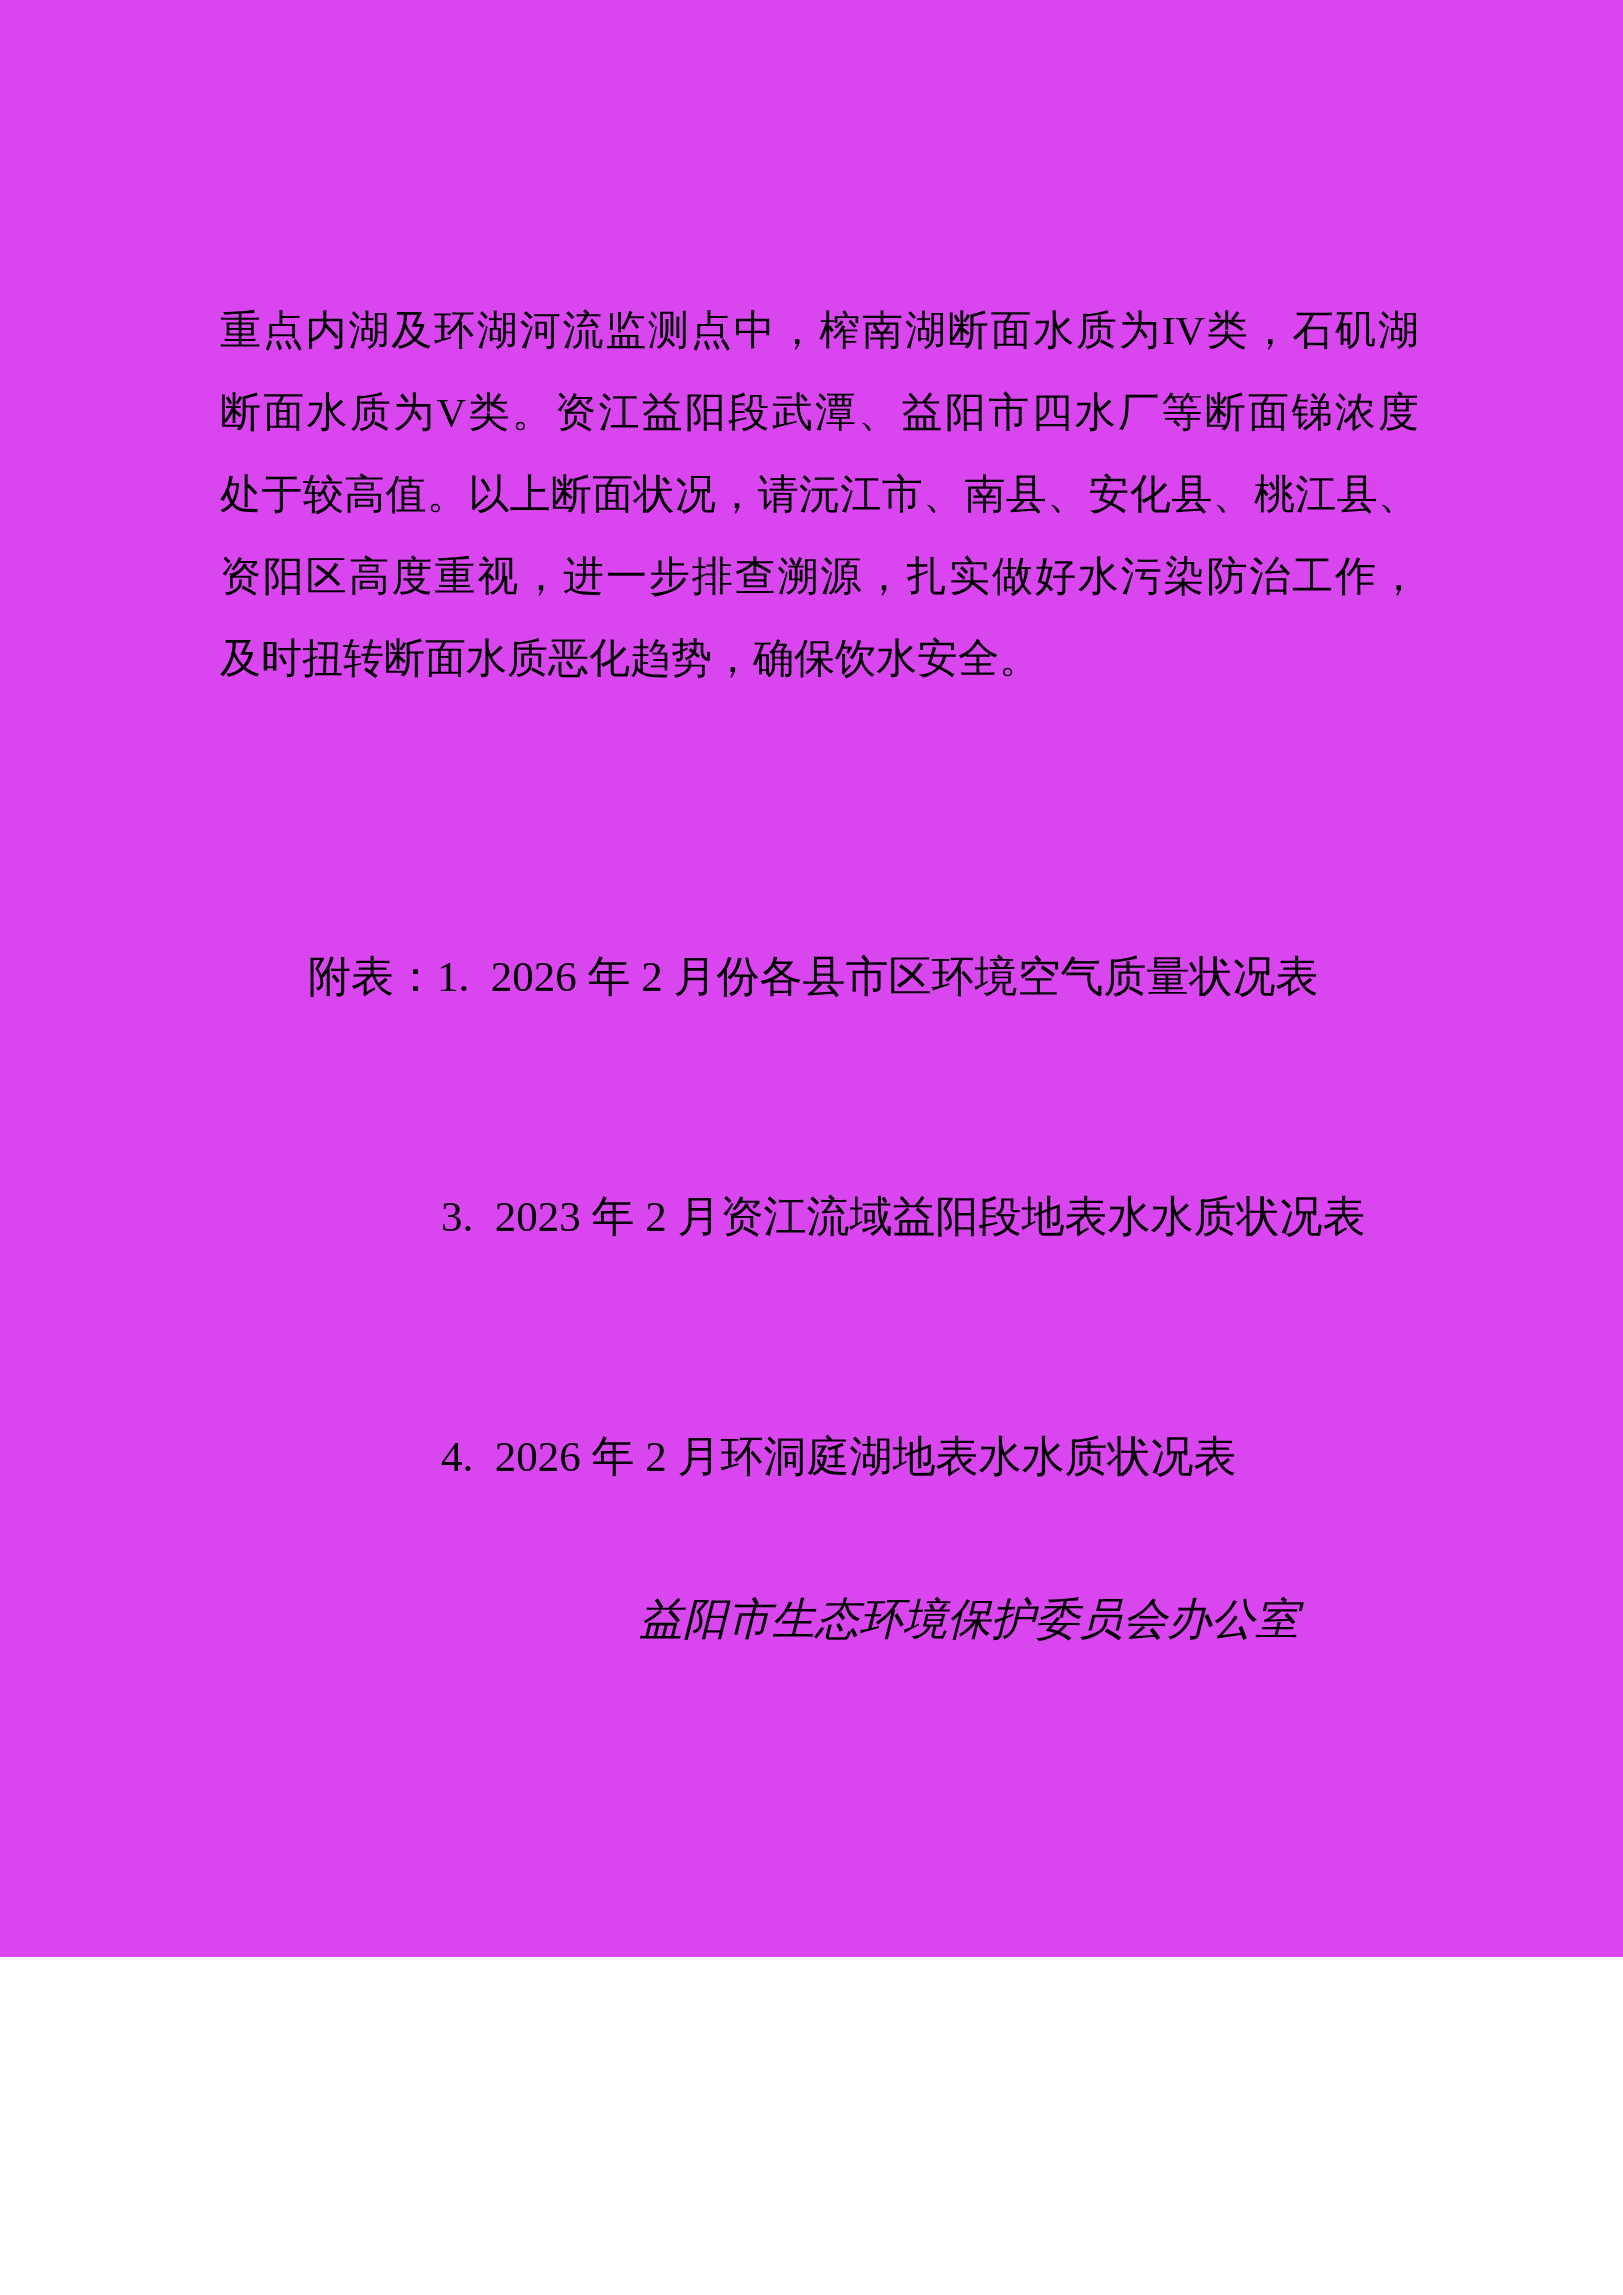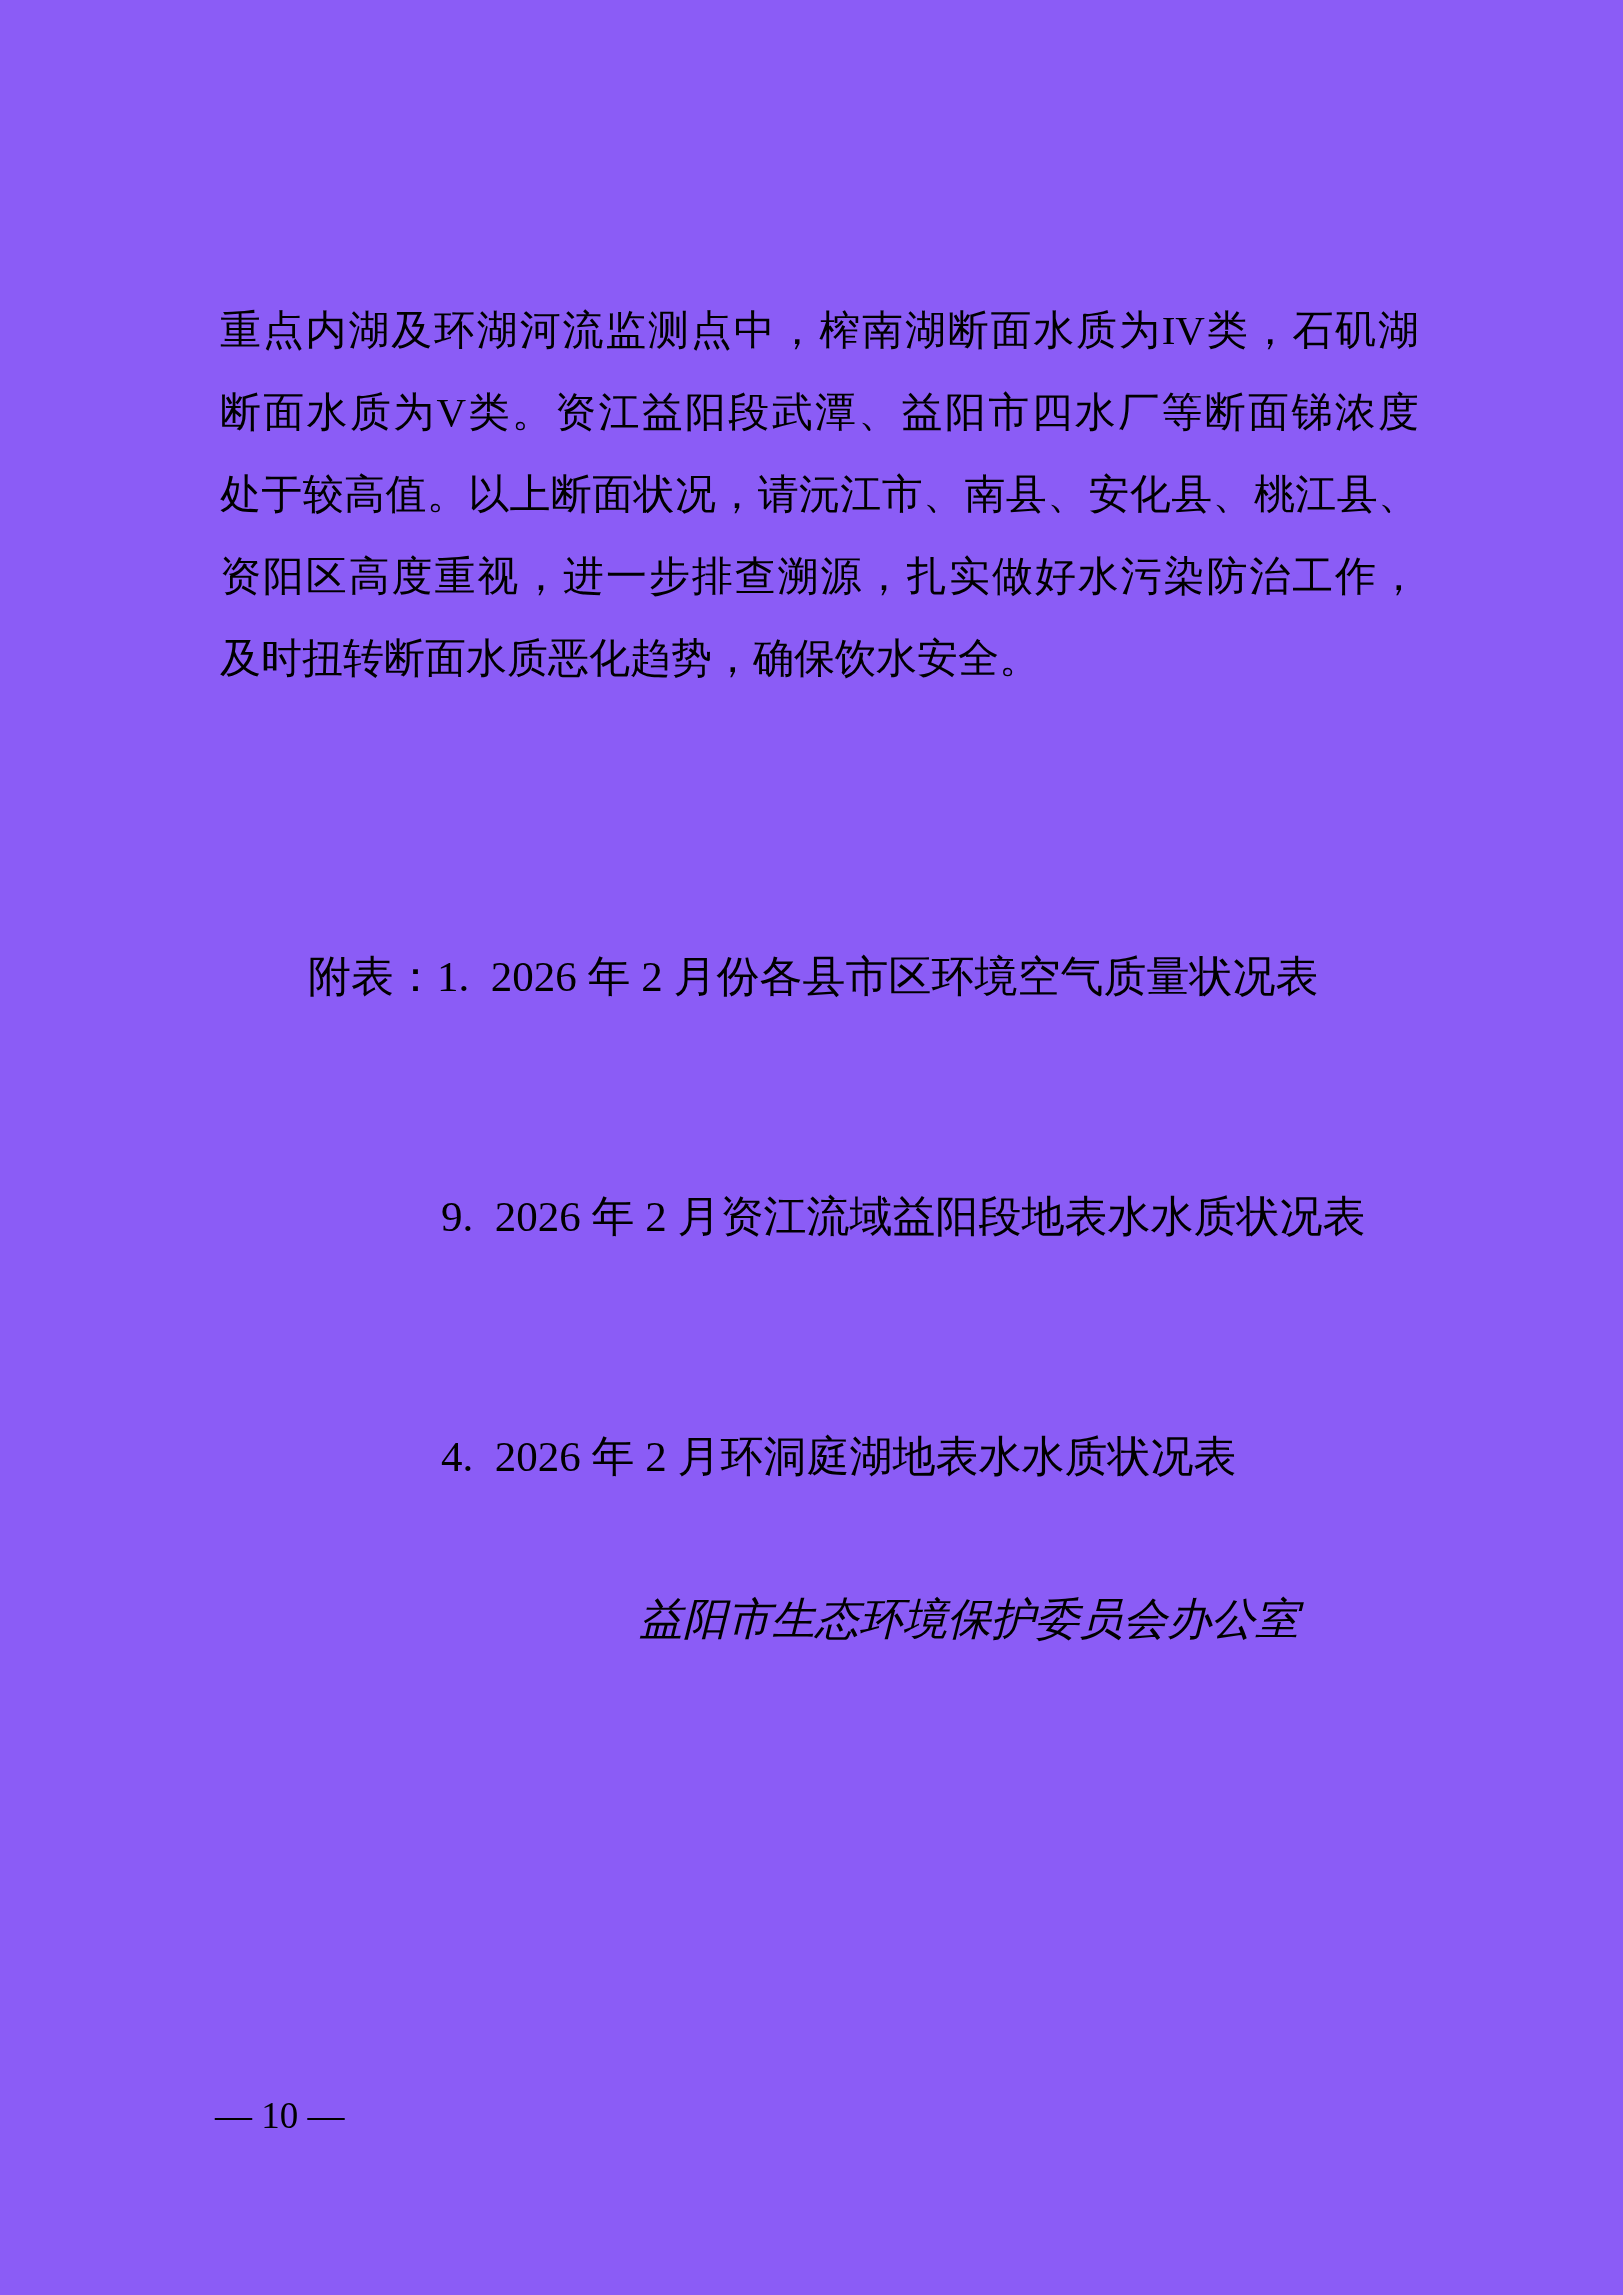--- a/index.html
+++ b/index.html
@@ -1,20 +1,20 @@
 <!DOCTYPE html>
 <html style="font-size:8.2px"><head>
 <meta charset="utf-8">
 <style>
   html, body { margin: 0; padding: 0; background: #ffffff; }
   .page {
     position: relative;
     width: 1623px;
-    height: 2295px;
-    background: #8b5cf6;
+    height: 1957px;
+    background: #d946ef;
     color: #000000;
     font-family: "Liberation Serif", "DejaVu Serif", serif;
     overflow: hidden;
   }
   
   .para {
     position: absolute;
     left: 220px;
     top: 289px;
     width: 1199px;
@@ -72,21 +72,21 @@
   <div class="para">
     <div class="pline">重点内湖及环湖河流监测点中，榨南湖断面水质为IV类，石矶湖</div>
     <div class="pline">断面水质为V类。资江益阳段武潭、益阳市四水厂等断面锑浓度</div>
     <div class="pline">处于较高值。以上断面状况，请沅江市、南县、安化县、桃江县、</div>
     <div class="pline">资阳区高度重视，进一步排查溯源，扎实做好水污染防治工作，</div>
     <div class="pline lastline">及时扭转断面水质恶化趋势，确保饮水安全。</div>
   </div>
 
   <div class="attach">
     <div class="aline first"><span>附表：</span><span>1.  2026 年 2 月份各县市区环境空气质量状况表</span></div>
-    <div class="aline rest">9.  2026 年 2 月资江流域益阳段地表水水质状况表</div>
+    <div class="aline rest">3.  2023 年 2 月资江流域益阳段地表水水质状况表</div>
     <div class="aline rest">4.  2026 年 2 月环洞庭湖地表水水质状况表</div>
     
     
   </div>
 
   <div class="sig-org">益阳市生态环境保护委员会办公室</div>
 
   <div class="pageno">— 10 —</div>
 
 </div>

